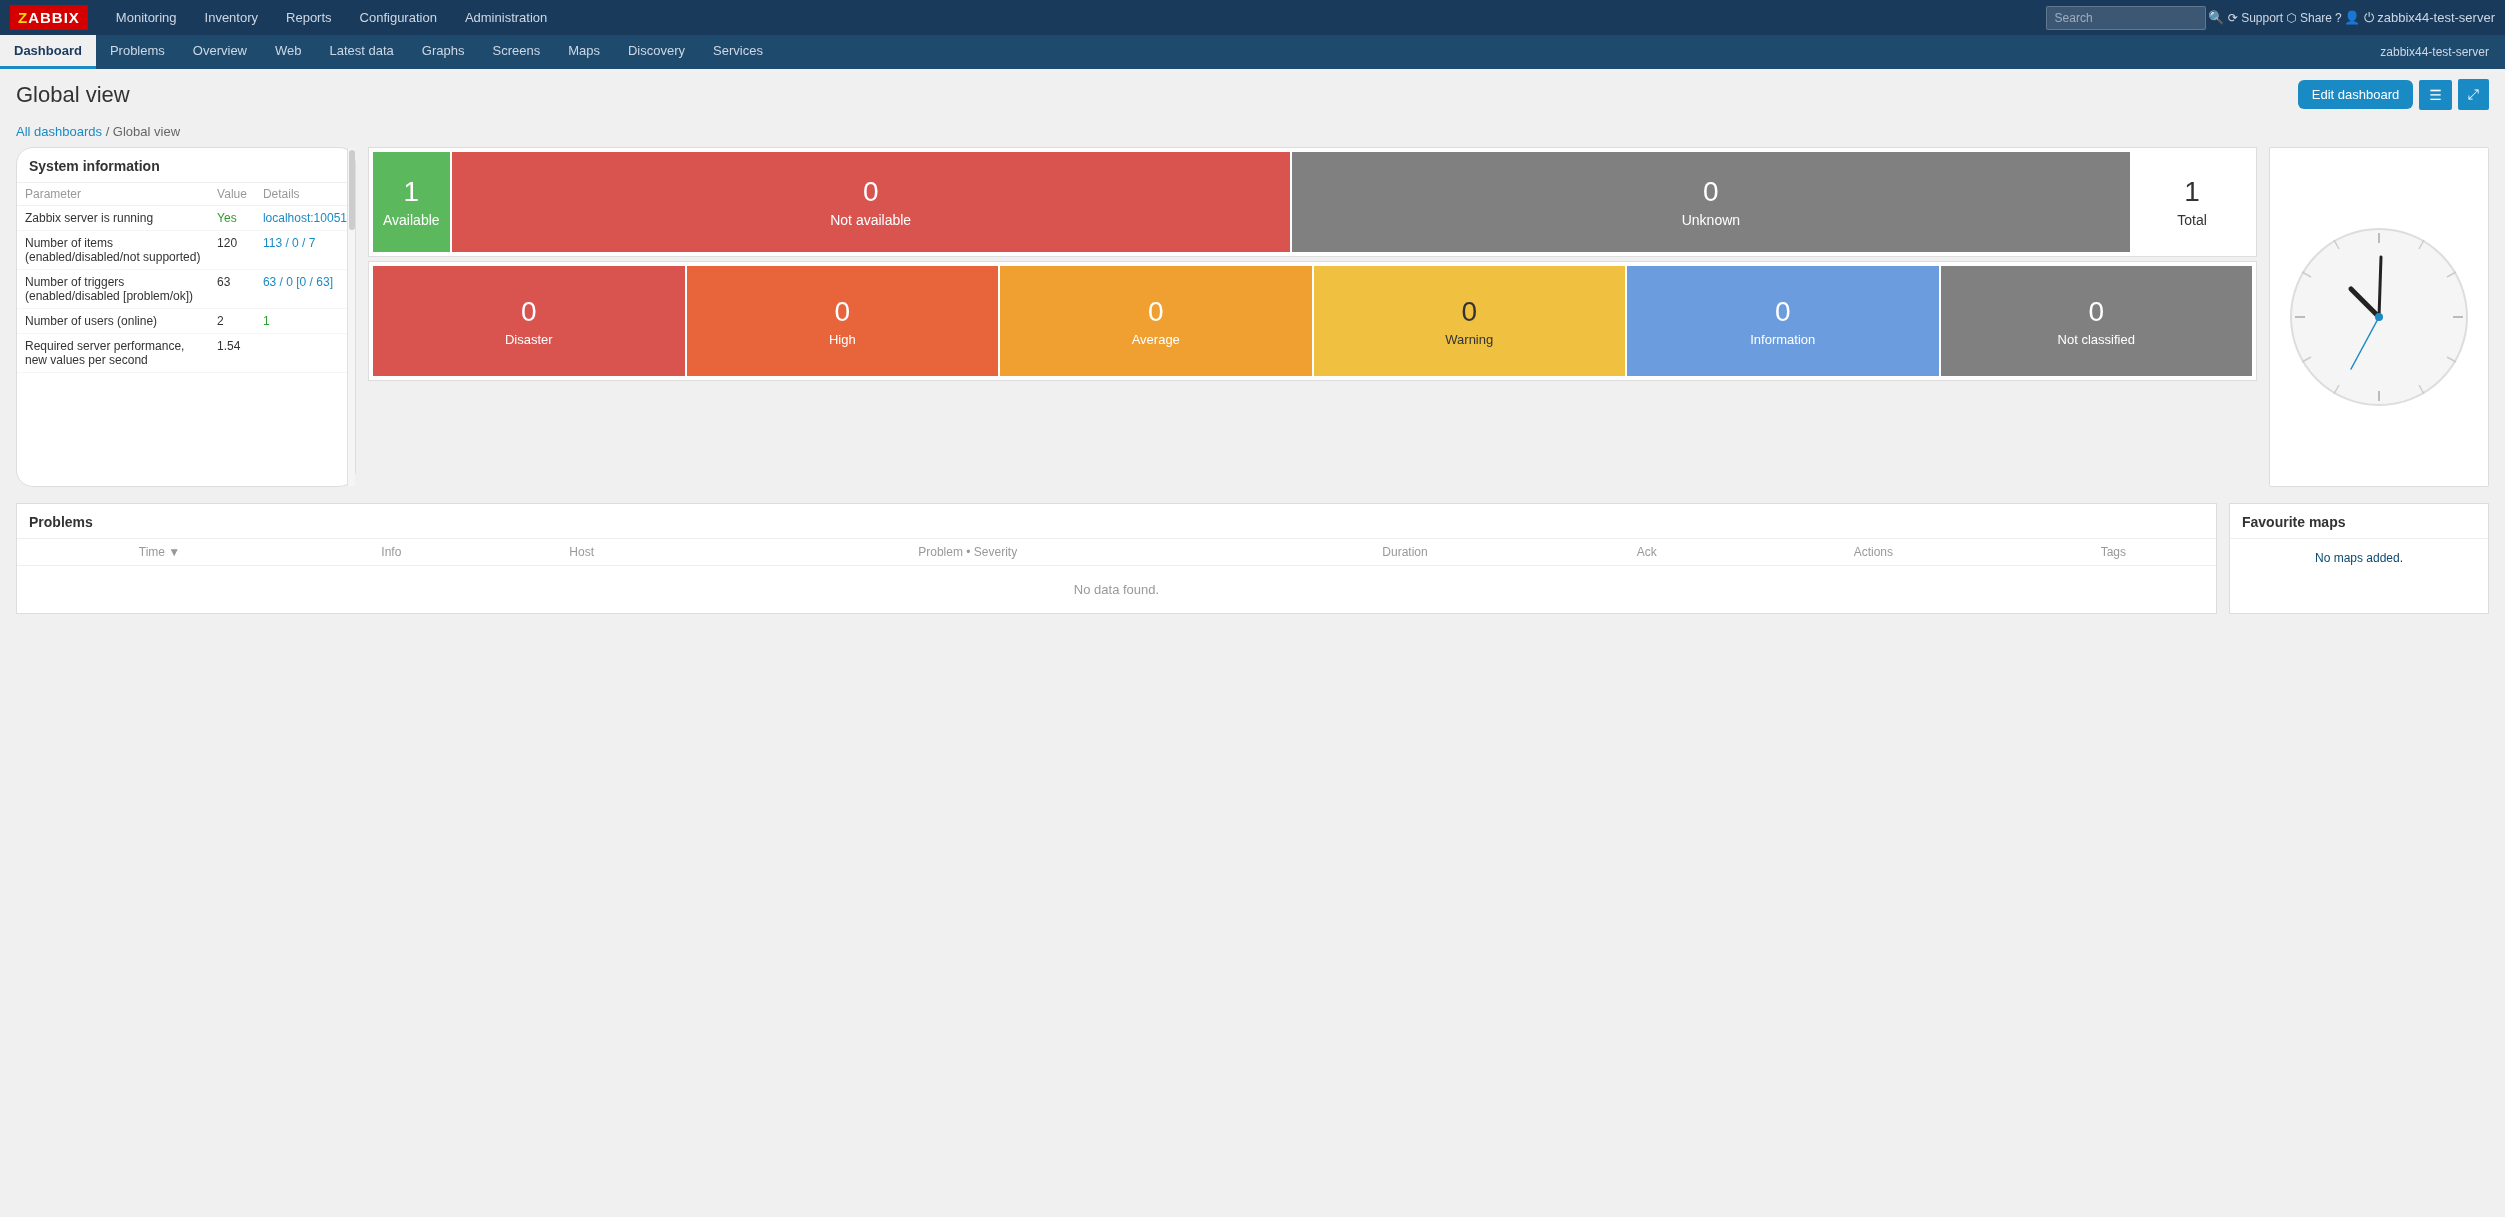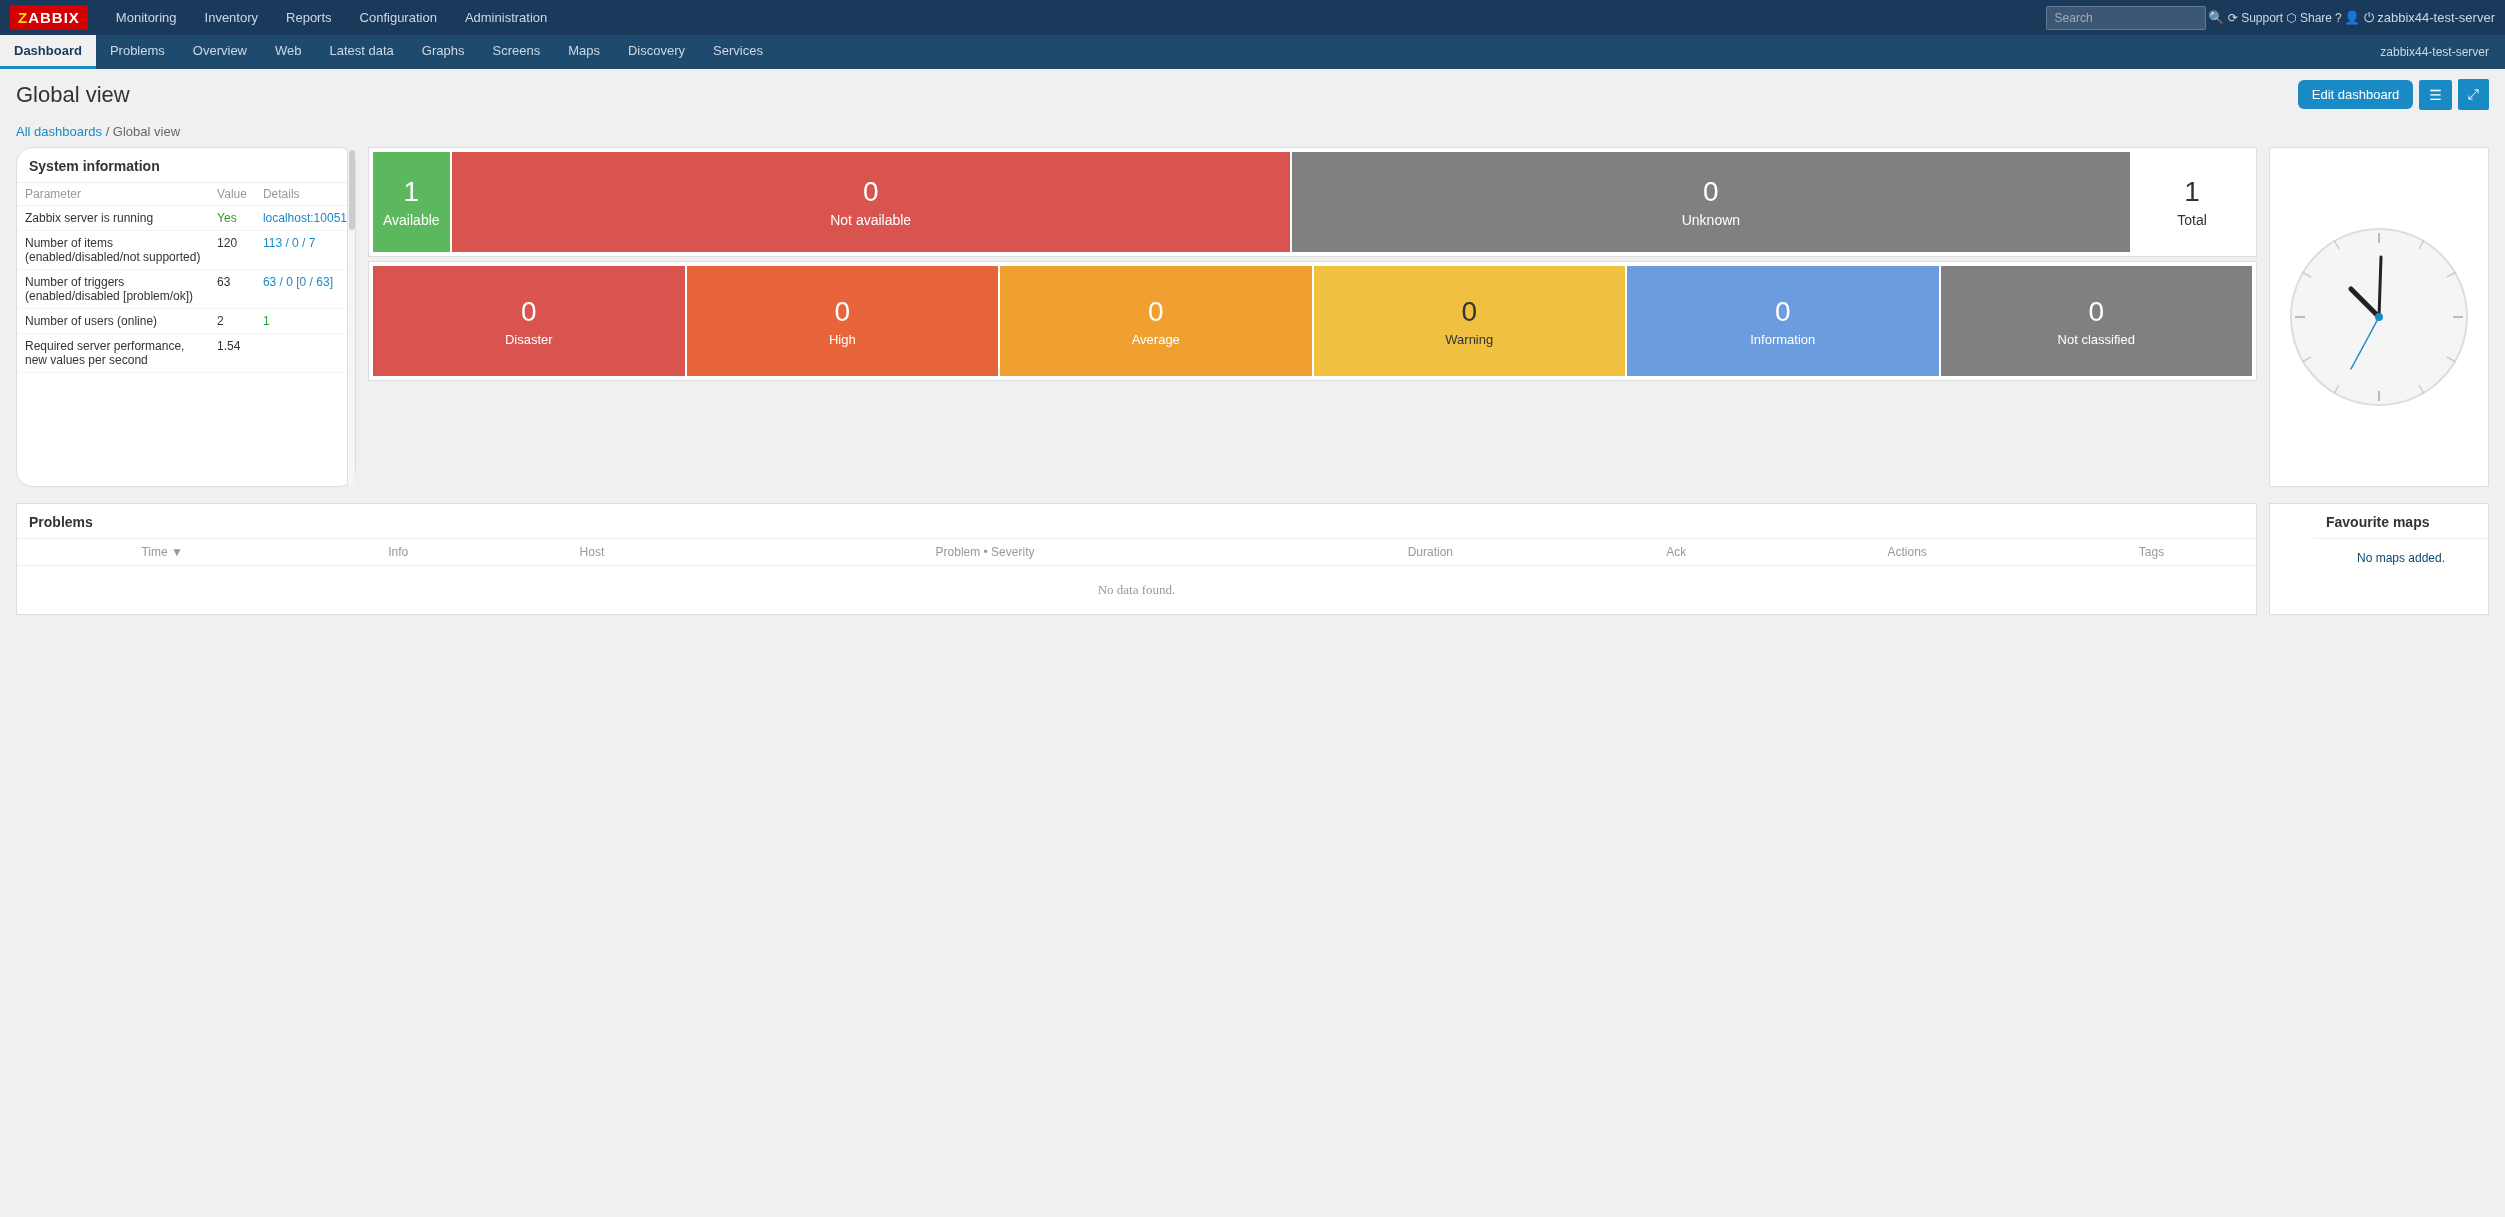--- a/index.html
+++ b/index.html
@@ -242,29 +242,28 @@
       border-collapse: collapse;
       font-size: 12px;
     }
     .problems-table th {
       color: #999;
       font-weight: normal;
       text-align: center;
       padding: 6px 8px;
       border-bottom: 1px solid #eee;
     }
-    .no-data { text-align: center; padding: 16px; color: #999; font-size: 13px; font-family: Liberation Serif, serif; }
+    .no-data { text-align: center; padding: 16px; color: #999; font-size: 13px; }
 
     
     .fav-panel {
-      width: 220px;
+      width: 260px;
       flex-shrink: 0;
       background: white;
       border: 1px solid #ddd;
-      padding-left: 44px;
     }
     .fav-title {
       font-weight: bold;
       font-size: 14px;
       padding: 10px 12px 8px;
       border-bottom: 1px solid #eee;
     }
     .fav-empty { color: #0c4a6e; font-size: 12px; padding: 12px; text-align: center; }
 
     .scrollbar-panel { position: relative; }

